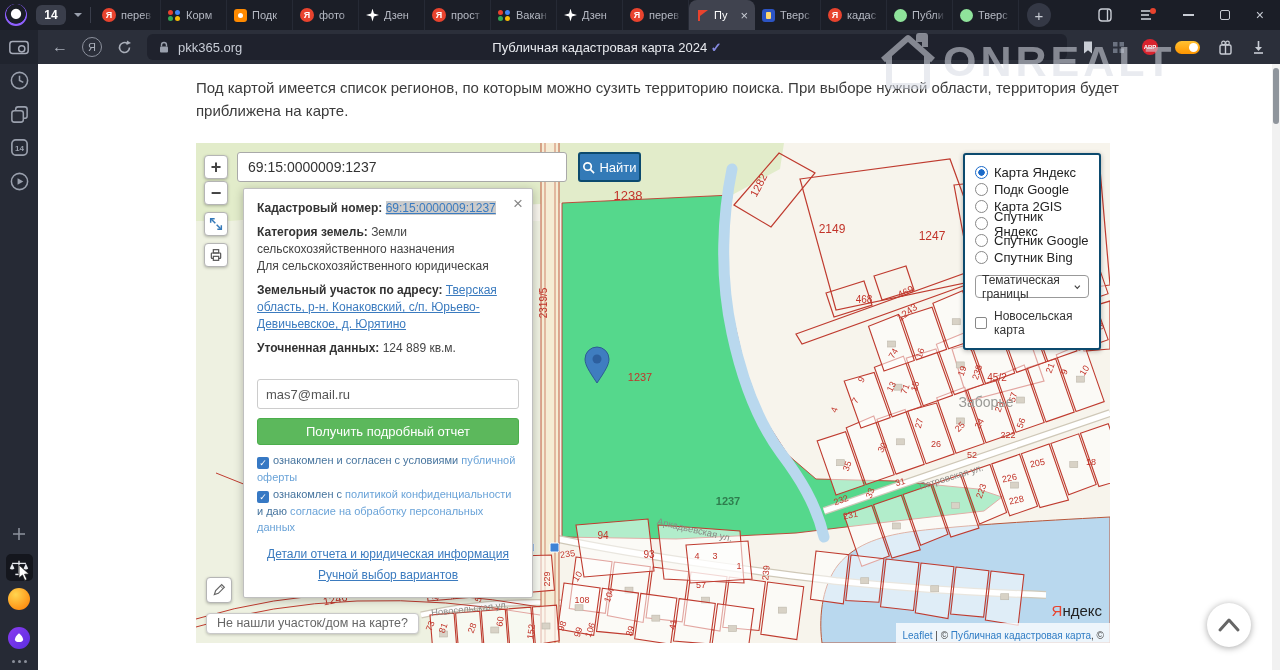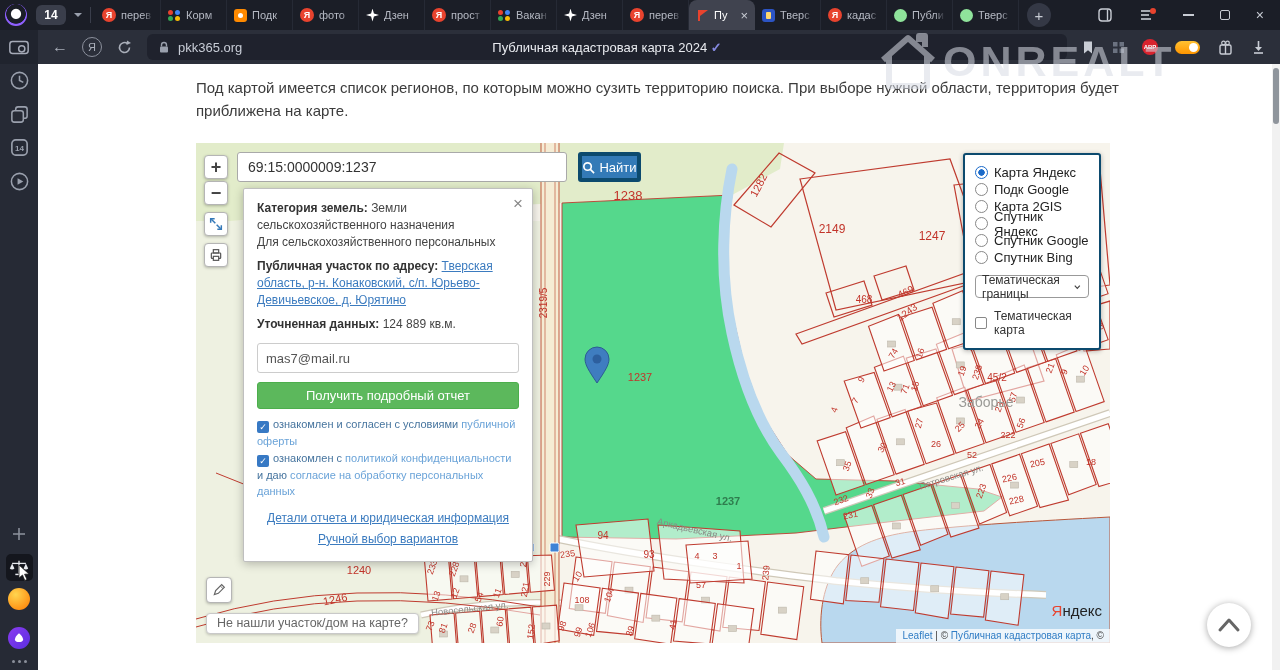--- a/index.html
+++ b/index.html
@@ -84,31 +84,31 @@
   .vthumb{position:absolute;left:1px;top:4px;width:6px;height:56px;background:#8f959c;border-radius:3px}
 
   
   .map{position:absolute;left:158px;top:79px;width:914px;height:500px;overflow:hidden;background:#f7f4ec}
   .map svg.base{position:absolute;left:0;top:0}
   .mbtn{position:absolute;width:24px;height:24px;background:#fff;border:1px solid #b5b5b5;border-radius:4px;
     box-shadow:0 1px 3px rgba(0,0,0,.25);display:flex;align-items:center;justify-content:center;
     font-size:18px;font-weight:bold;color:#444;z-index:6}
   .srch{position:absolute;left:41px;top:9px;width:330px;height:30px;border:1px solid #a9a9a9;border-radius:3px;
     font-size:14px;color:#333;padding:0 10px;background:#fff;z-index:6;font-family:"Liberation Sans",sans-serif}
-  .findbtn{position:absolute;left:382px;top:9px;width:63px;height:30px;background:#337ab7;border:4px solid #0c4a6e;
+  .findbtn{position:absolute;left:382px;top:9px;width:63px;height:30px;background:#337ab7;border:2px solid #0c4a6e;
     border-radius:3px;color:#fff;font-size:13px;display:flex;align-items:center;justify-content:center;gap:4px;z-index:6}
   .popup{position:absolute;left:47px;top:45px;width:290px;background:#fff;border:1px solid #bfbfbf;border-radius:2px;
     box-shadow:0 2px 10px rgba(0,0,0,.25);padding:11px 13px 9px;font-size:12px;line-height:1.42;color:#444;z-index:7}
   .popup b{color:#333}
   .popup .rw{margin-bottom:7px}
   .pclose{position:absolute;right:9px;top:6px;color:#888;font-size:17px;line-height:1}
   .cadlink{color:#3b7bbf;text-decoration:underline;background:#cbcbcb}
   .plink{color:#3b7bbf;text-decoration:underline}
   .pmail{width:100%;height:30px;border:1px solid #ccc;border-radius:3px;padding:0 8px;font-size:13px;color:#555;
-    margin:3px 0 9px;font-family:"Liberation Sans",sans-serif}
+    margin:15px 0 9px;font-family:"Liberation Sans",sans-serif}
   .repbtn{width:100%;height:27px;background:#5cb85c;border:1px solid #4cae4c;border-radius:3px;color:#fff;
     font-size:13px;margin-bottom:7px}
   .cbrow{font-size:11px;color:#46749e;line-height:1.5}
   .cbrow .lk{color:#6aa3d8}
   .cbx{display:inline-block;width:12px;height:12px;background:#3779c4;border-radius:2px;color:#fff;font-size:9px;
     line-height:12px;text-align:center;margin-right:4px;vertical-align:-2px}
   .centerlinks{text-align:center;margin-top:10px;font-size:12px}
   .centerlinks div{margin-bottom:4px}
   .layers{position:absolute;left:767px;top:10px;width:138px;background:#fff;border:2px solid #0c4a6e;border-radius:3px;
     box-shadow:0 1px 5px rgba(0,0,0,.3);padding:9px 10px 11px;z-index:6}
@@ -117,21 +117,21 @@
   .rdo.sel{border-color:#1b6ac9;background:radial-gradient(circle,#1b6ac9 0 38%,#fff 45%)}
   .lsel{margin-top:9px;height:23px;border:1px solid #999;border-radius:4px;display:flex;align-items:center;
     justify-content:space-between;padding:0 6px;font-size:12px;color:#333;background:#fff}
   .threm{display:flex;align-items:center;gap:7px;margin-top:11px;font-size:12px;color:#333}
   .cbempty{width:12px;height:12px;border:1px solid #888;border-radius:2px;background:#fff;flex:none}
   .notfound{position:absolute;left:10px;top:470px;background:#fff;border:1px solid #c9c9c9;border-radius:4px;
     box-shadow:0 1px 3px rgba(0,0,0,.2);padding:2px 10px 3px;font-size:12.5px;color:#666;white-space:nowrap;z-index:6}
   .ylogo{position:absolute;right:8px;bottom:24px;font-size:15px;font-weight:normal;color:#222;z-index:5}
   .ylogo .ya{color:#e8432e}
   .attrib{position:absolute;right:0;bottom:0;background:rgba(255,255,255,.75);font-size:10px;color:#444;
-    padding:1px 6px 2px;z-index:5}
+    padding:7px 6px 2px;z-index:5}
   .attrib .al{color:#2f7cc4}
 
   .scrolltop{position:absolute;left:1169px;top:539px;width:44px;height:44px;border-radius:50%;background:#fff;
     box-shadow:0 1px 7px rgba(0,0,0,.35);display:flex;align-items:center;justify-content:center;z-index:20}
 
   
   text{font-family:"Liberation Sans",sans-serif;text-anchor:middle}
   .ml-r{fill:#c2342a}.ml-g{fill:#2f7d4e;font-weight:bold}.ml-s{fill:#8a8a86}.ml-z{fill:#9a9a96}
   .pc{fill:rgba(255,255,255,.55);stroke:#bf3b2f;stroke-width:1.1}
   .pc2{fill:none;stroke:#bf3b2f;stroke-width:1.2}
@@ -610,26 +610,30 @@
         <svg width="13" height="13" viewBox="0 0 14 14">
           <circle cx="6" cy="6" r="4" fill="none" stroke="#fff" stroke-width="1.8"></circle>
           <line x1="9" y1="9" x2="13" y2="13" stroke="#fff" stroke-width="1.8"></line>
         </svg>
         <span>Найти</span>
       </div>
 
       <div class="popup">
         <span class="pclose">×</span>
         <div class="rw">
+          <b>Кадастровый номер:</b>
+          <a class="cadlink">69:15:0000009:1237</a>
+        </div>
+        <div class="rw">
           <b>Категория земель:</b>
           <span>Земли сельскохозяйственного назначения</span><br>
-          <span>Для сельскохозяйственного персональных</span>
+          <span>Для сельскохозяйственного юридическая</span>
         </div>
         <div class="rw">
-          <b>Публичная участок по адресу:</b>
+          <b>Земельный участок по адресу:</b>
           <a class="plink">Тверская область, р-н. Конаковский, с/п. Юрьево-Девичьевское, д. Юрятино</a>
         </div>
         <div class="rw">
           <b>Уточненная данных:</b>
           <span>124 889 кв.м.</span>
         </div>
         <input class="pmail" value="mas7@mail.ru" style="">
         <button class="repbtn">Получить подробный отчет</button>
         <div class="cbrow">
           <span class="cbx">✓</span><span>ознакомлен и согласен с условиями</span>
@@ -675,21 +679,21 @@
             </div>
           </div>
         <div class="lsel">
           <span>Тематическая границы</span>
           <svg width="12" height="12" viewBox="0 0 12 12">
             <polyline points="2.5,4 6,8 9.5,4" fill="none" stroke="#444" stroke-width="1.6"></polyline>
           </svg>
         </div>
         <div class="threm">
           <span class="cbempty"></span>
-          <span>Тематическая карта</span>
+          <span>Новосельская карта</span>
         </div>
       </div>
 
       <div class="mbtn" style="left:10px;top:434px;width:26px;height:26px">
         <svg width="16" height="16" viewBox="0 0 24 24">
           <path d="M5,19 l2,-6 9,-9 4,4 -9,9 -6,2 Z" fill="none" stroke="#666" stroke-width="1.8"></path>
           <line x1="14" y1="6" x2="18" y2="10" stroke="#666" stroke-width="1.4"></line>
         </svg>
       </div>
       <div class="notfound">Не нашли участок/дом на карте?</div>

